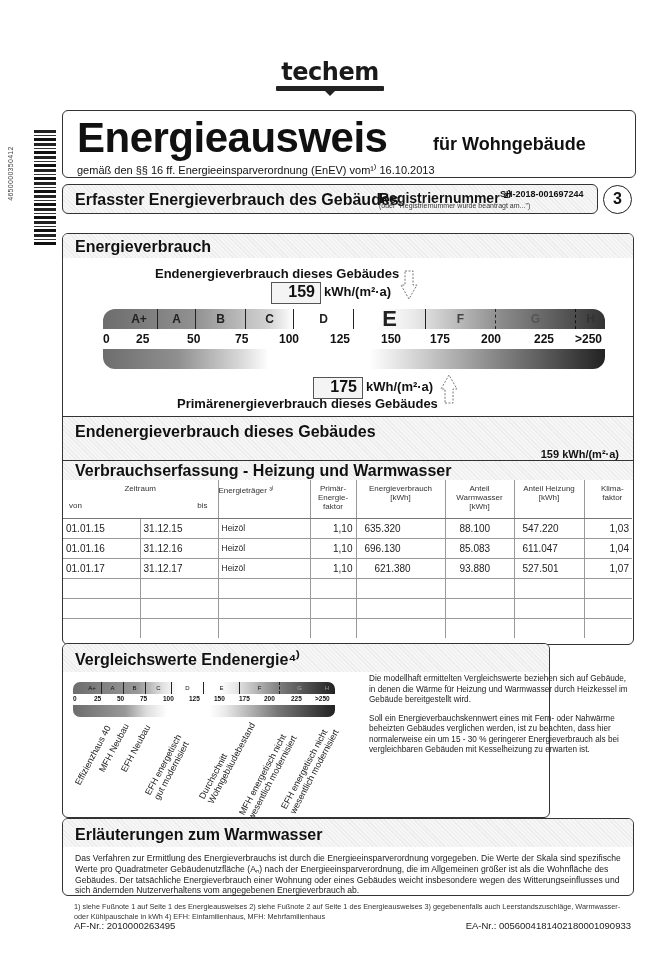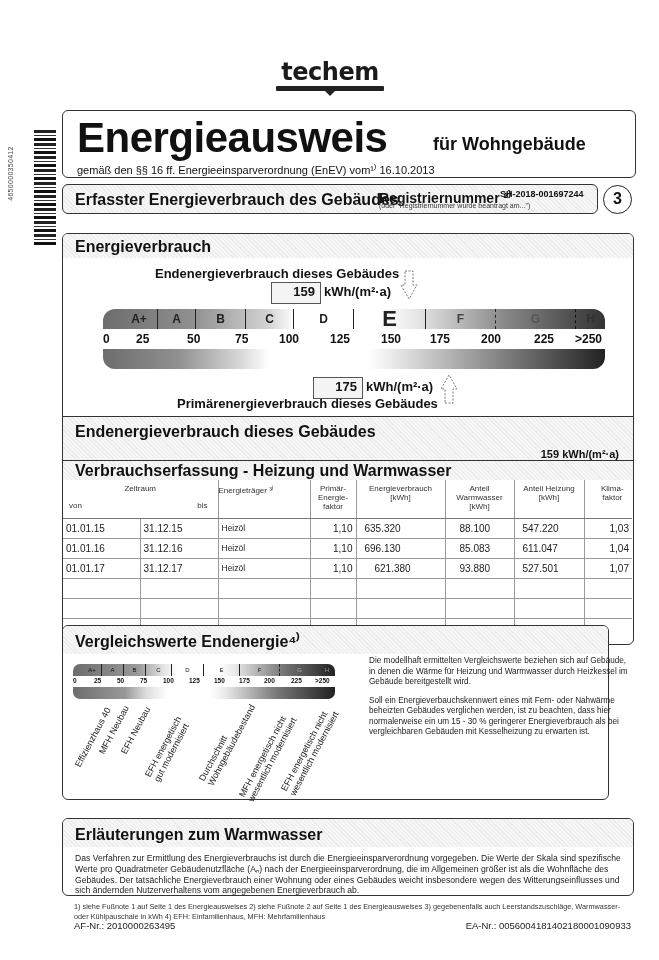--- a/index.html
+++ b/index.html
@@ -27,21 +27,21 @@
   .reg-title { position: absolute; left: 12px; top: 6px; font-size: 16px; font-weight: bold; }
   .reg-label { position: absolute; left: 316px; top: 3px; font-size: 14px; font-weight: bold; }
   .reg-val { position: absolute; left: 437px; top: 4px; font-size: 9px; font-weight: bold; }
   .reg-note { position: absolute; left: 316px; top: 17px; font-size: 7px; color: #333; }
   .page-circle { position: absolute; left: 603px; top: 185px; width: 29px; height: 29px; border: 1.5px solid #222; border-radius: 50%; text-align: center; line-height: 26px; font-size: 16px; font-weight: bold; }
 
   .ev-box { left: 62px; top: 233px; width: 572px; height: 412px; }
   .sec-head { position: absolute; left: 0; right: 0; height: 24px; padding-left: 12px; font-weight: bold; font-size: 16px; line-height: 26px; }
   .ev-head { top: 0; border-radius: 5px 5px 0 0; }
   .end-label { position: absolute; left: 92px; top: 32px; font-size: 13px; font-weight: bold; }
-  .val-box { position: absolute; border: 1px solid #555; background: #f4f4f4; text-align: right; padding-right: 5px; font-weight: bold; font-size: 13px; height: 22px; line-height: 18px; }
+  .val-box { position: absolute; border: 1px solid #555; background: #f4f4f4; text-align: right; padding-right: 5px; font-weight: bold; font-size: 16px; height: 22px; line-height: 18px; }
   .unit { position: absolute; font-size: 13px; font-weight: bold; }
   .arrow-down { position: absolute; width: 18px; height: 30px; }
   .scale-top { position: absolute; left: 40px; top: 75px; width: 502px; height: 20px; border-radius: 12px 12px 0 0; overflow: hidden;
     background: linear-gradient(90deg, #6d6d6d 0%, #909090 18%, #d3d3d3 33%, #ffffff 38%, #ffffff 55%, #e9e9e9 62%, #888 80%, #333 100%); }
   .scale-seg { position: absolute; top: 0; height: 20px; text-align: center; font-size: 12px; font-weight: bold; line-height: 20px; color: #222; }
   .scale-seg.tick { border-left: 1px solid #222; }
   .scale-nums { position: absolute; left: 40px; top: 98px; width: 502px; height: 16px; font-size: 12px; font-weight: bold; }
   .scale-nums span { position: absolute; top: 0; }
   .scale-bot { position: absolute; left: 40px; top: 115px; width: 502px; height: 20px; border-radius: 0 0 12px 12px;
     background: linear-gradient(90deg, #6d6d6d 0%, #909090 15%, #dcdcdc 28%, #fff 33%, #fff 53%, #e8e8e8 58%, #888 78%, #222 100%); }
@@ -53,21 +53,21 @@
   .end2-val { position: absolute; right: 14px; top: 24px; font-size: 11px; font-weight: bold; }
 
   .vbx-head { top: 226px; height: 20px; border-top: 1.5px solid #333; font-size: 16px; line-height: 20px; }
 
   table.vt { position: absolute; left: 0; top: 246px; width: 569px; border-collapse: collapse; font-size: 10px; }
   table.vt th { font-weight: normal; font-size: 8px; color: #333; vertical-align: top; padding-top: 4px; border-left: 1px solid #999; border-bottom: 1px solid #777; text-align: center; height: 38px; }
   table.vt td { border-left: 1px solid #999; border-bottom: 1px solid #999; height: 20px; padding: 0 3px; font-size: 10px; color: #222; }
   table.vt tr > *:first-child { border-left: none; }
   .r { text-align: right; }
 
-  .vgl-box { left: 62px; top: 625px; width: 547px; height: 175px; }
+  .vgl-box { left: 62px; top: 643px; width: 488px; height: 175px; }
   .vgl-head { top: 0; border-radius: 5px 5px 0 0; height: 28px; line-height: 32px; }
   .mini-top { position: absolute; left: 10px; top: 38px; width: 262px; height: 12px; border-radius: 7px 7px 0 0; overflow: hidden;
     background: linear-gradient(90deg, #6d6d6d 0%, #999 25%, #e0e0e0 34%, #fff 40%, #fff 56%, #e8e8e8 62%, #777 80%, #222 100%); }
   .mini-seg { position: absolute; top: 0; height: 12px; font-size: 6px; line-height: 12px; text-align: center; }
   .mini-seg.tick { border-left: 1px solid #222; }
   .mini-nums { position: absolute; left: 10px; top: 51px; width: 262px; height: 10px; font-size: 6.5px; font-weight: bold; }
   .mini-nums span { position: absolute; top: 0; }
   .mini-bot { position: absolute; left: 10px; top: 61px; width: 262px; height: 12px; border-radius: 0 0 7px 7px;
     background: linear-gradient(90deg, #6d6d6d 0%, #999 20%, #ddd 28%, #fff 36%, #fff 52%, #eaeaea 58%, #777 78%, #222 100%); }
   .rot { position: absolute; font-size: 9px; color: #222; transform-origin: left top; transform: rotate(-62deg); white-space: nowrap; line-height: 10px; }

